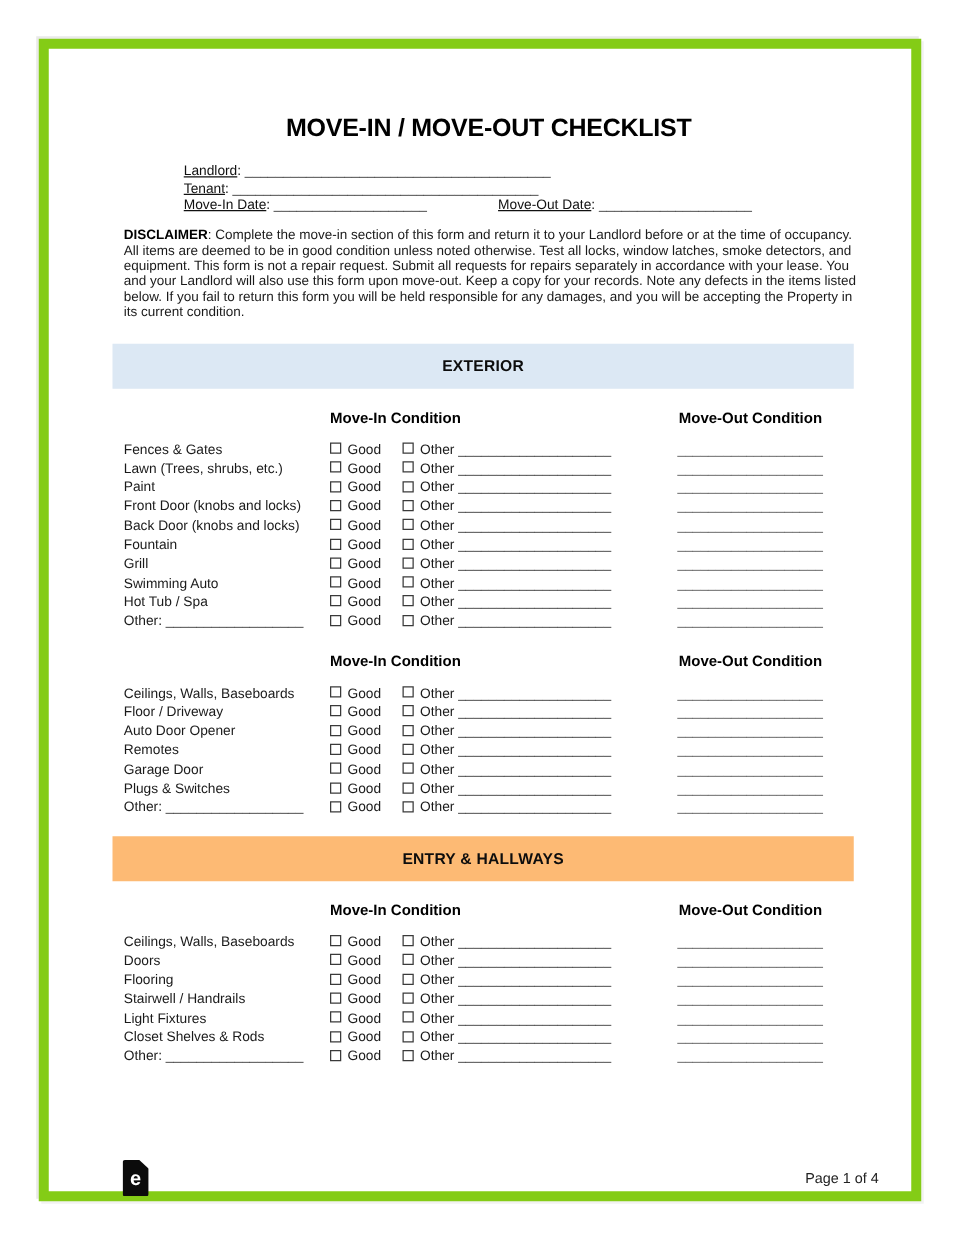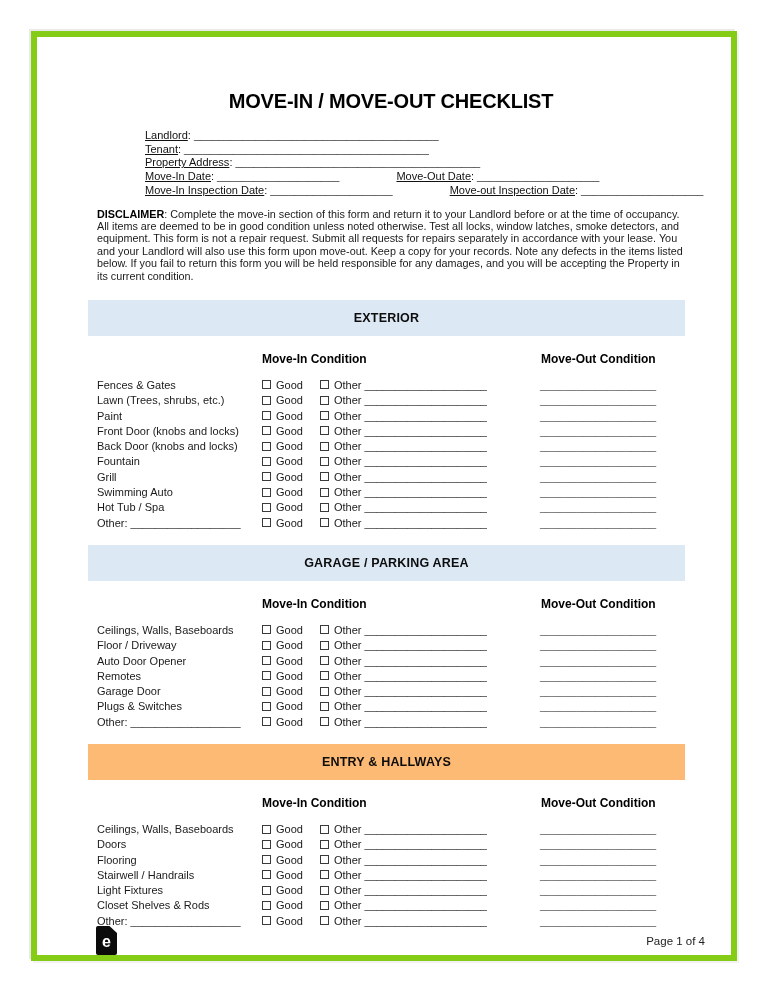--- a/index.html
+++ b/index.html
@@ -7,21 +7,21 @@
     width: 768px; height: 994px;
     background: #ffffff;
     font-family: "Liberation Sans", sans-serif;
     overflow: hidden;
   }
   .canvas { position: relative; width: 768px; height: 994px; background: #fff; }
   .page {
     position: absolute; left: 31px; top: 31px;
     width: 706px; height: 930px;
     box-sizing: border-box;
-    border: 6px solid #84cc16;
+    border: 8px solid #84cc16;
     background: #fff;
     box-shadow: -2px -2px 0 #e9e9e9, 2px 2px 0 #f2f2f2;
   }
   .content { padding: 0 46px 0 60px; color: #111; }
 
   .doc-title {
     margin: 53px 0 0 0;
     font-size: 20px; font-weight: bold; color: #000;
     text-align: center; letter-spacing: -0.2px;
   }
@@ -86,23 +86,21 @@
 
 <div class="canvas">
   <div class="page">
     <div class="content">
 
       <h1 class="doc-title">MOVE-IN / MOVE-OUT CHECKLIST</h1>
 
       <div class="fields">
           <div class="field-row"><span class="pair"><span class="f-label">Landlord</span><span class="f-colon">:</span><span class="blank f-line">________________________________________</span></span></div>
           <div class="field-row"><span class="pair"><span class="f-label">Tenant</span><span class="f-colon">:</span><span class="blank f-line">________________________________________</span></span></div>
-          <div class="field-row"><span class="pair"><span class="f-label">Property Address</span><span class="f-colon">:</span><span class="blank f-line">________________________________________</span></span></div>
           <div class="field-row"><span class="pair"><span class="f-label">Move-In Date</span><span class="f-colon">:</span><span class="blank f-line">____________________</span></span><span class="pair"><span class="f-label">Move-Out Date</span><span class="f-colon">:</span><span class="blank f-line">____________________</span></span></div>
-          <div class="field-row"><span class="pair"><span class="f-label">Move-In Inspection Date</span><span class="f-colon">:</span><span class="blank f-line">____________________</span></span><span class="pair"><span class="f-label">Move-out Inspection Date</span><span class="f-colon">:</span><span class="blank f-line">____________________</span></span></div>
         </div>
 
       <p class="disclaimer"><span class="disc-label">DISCLAIMER</span><span>: Complete the move-in section of this form and return it to your Landlord before or at the time of occupancy. All items are deemed to be in good condition unless noted otherwise. Test all locks, window latches, smoke detectors, and equipment. This form is not a repair request. Submit all requests for repairs separately in accordance with your lease. You and your Landlord will also use this form upon move-out. Keep a copy for your records. Note any defects in the items listed below. If you fail to return this form you will be held responsible for any damages, and you will be accepting the Property in its current condition.</span></p>
 
       <div class="sections">
           <section class="section">
             <div class="band" style="background: rgb(220, 232, 244);">
               <span class="band-title">EXTERIOR</span>
             </div>
             <div class="cond-headers">
@@ -166,23 +164,20 @@
               </div>
               <div class="row">
                 <span class="col-item"><span>Other:</span><span class="blank item-line">__________________</span></span>
                 <span class="col-good"><span class="cb"></span><span class="cb-label">Good</span></span>
                 <span class="col-other"><span class="cb"></span><span class="cb-label">Other</span><span class="blank item-line">____________________</span></span>
                 <span class="col-moveout blank">___________________</span>
               </div>
             </div>
           </section>
           <section class="section">
-            <div class="band" style="background: rgb(220, 232, 244);">
-              <span class="band-title">GARAGE / PARKING AREA</span>
-            </div>
             <div class="cond-headers">
               <span class="ch-in">Move-In Condition</span>
               <span class="ch-out">Move-Out Condition</span>
             </div>
             <div class="rows">
               <div class="row">
                 <span class="col-item"><span>Ceilings, Walls, Baseboards</span></span>
                 <span class="col-good"><span class="cb"></span><span class="cb-label">Good</span></span>
                 <span class="col-other"><span class="cb"></span><span class="cb-label">Other</span><span class="blank item-line">____________________</span></span>
                 <span class="col-moveout blank">___________________</span>

